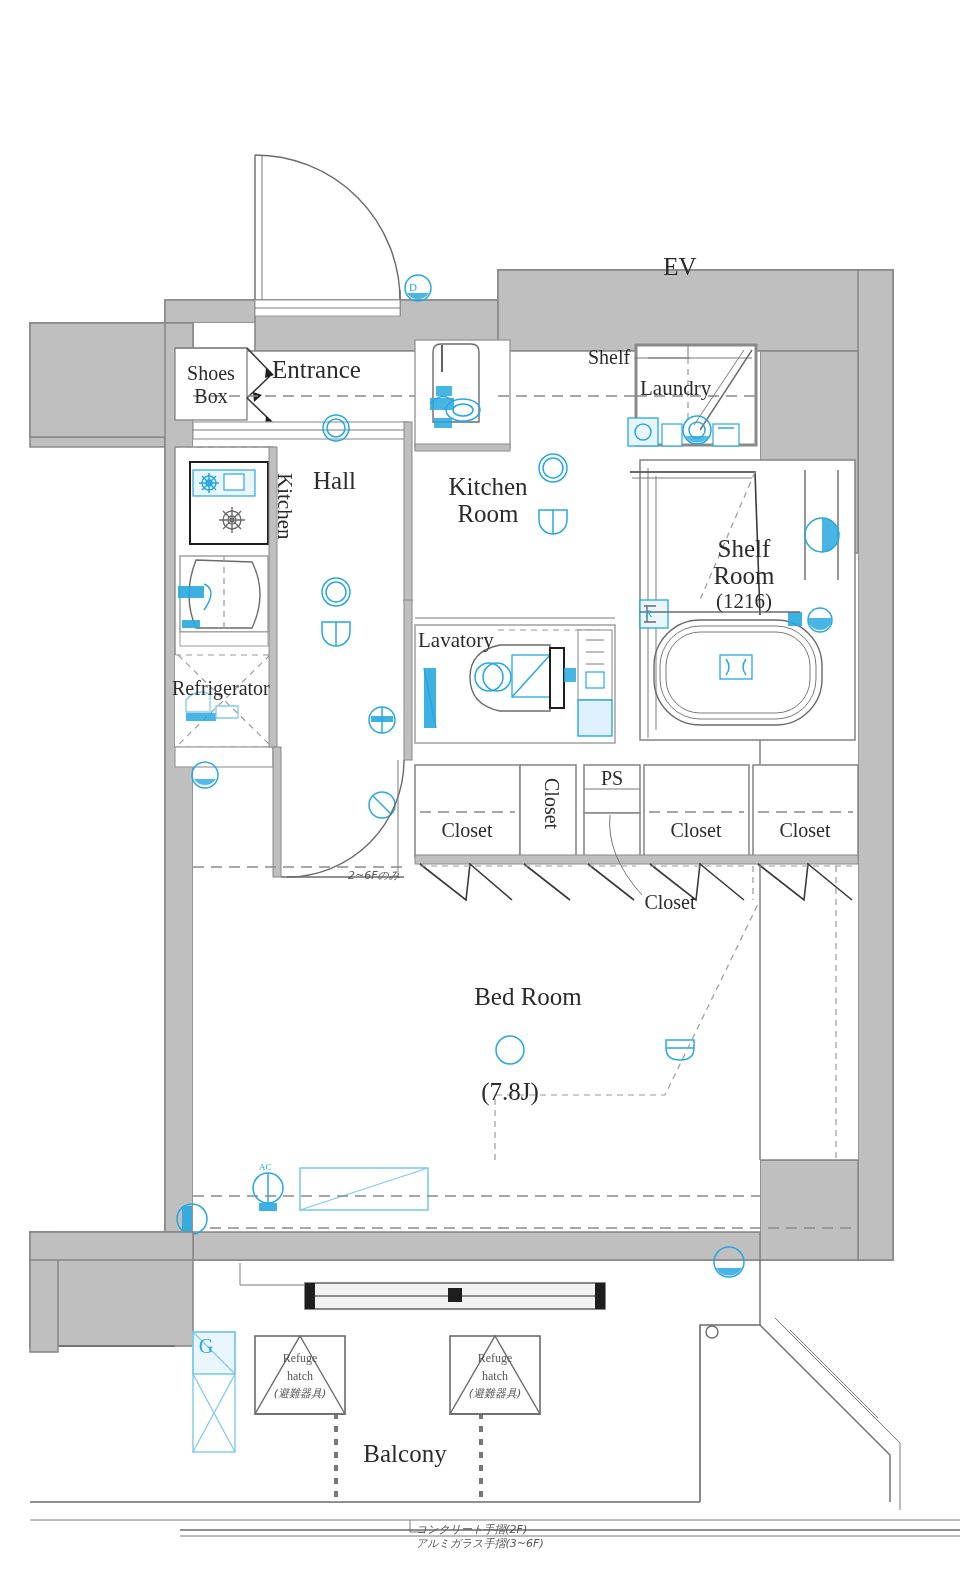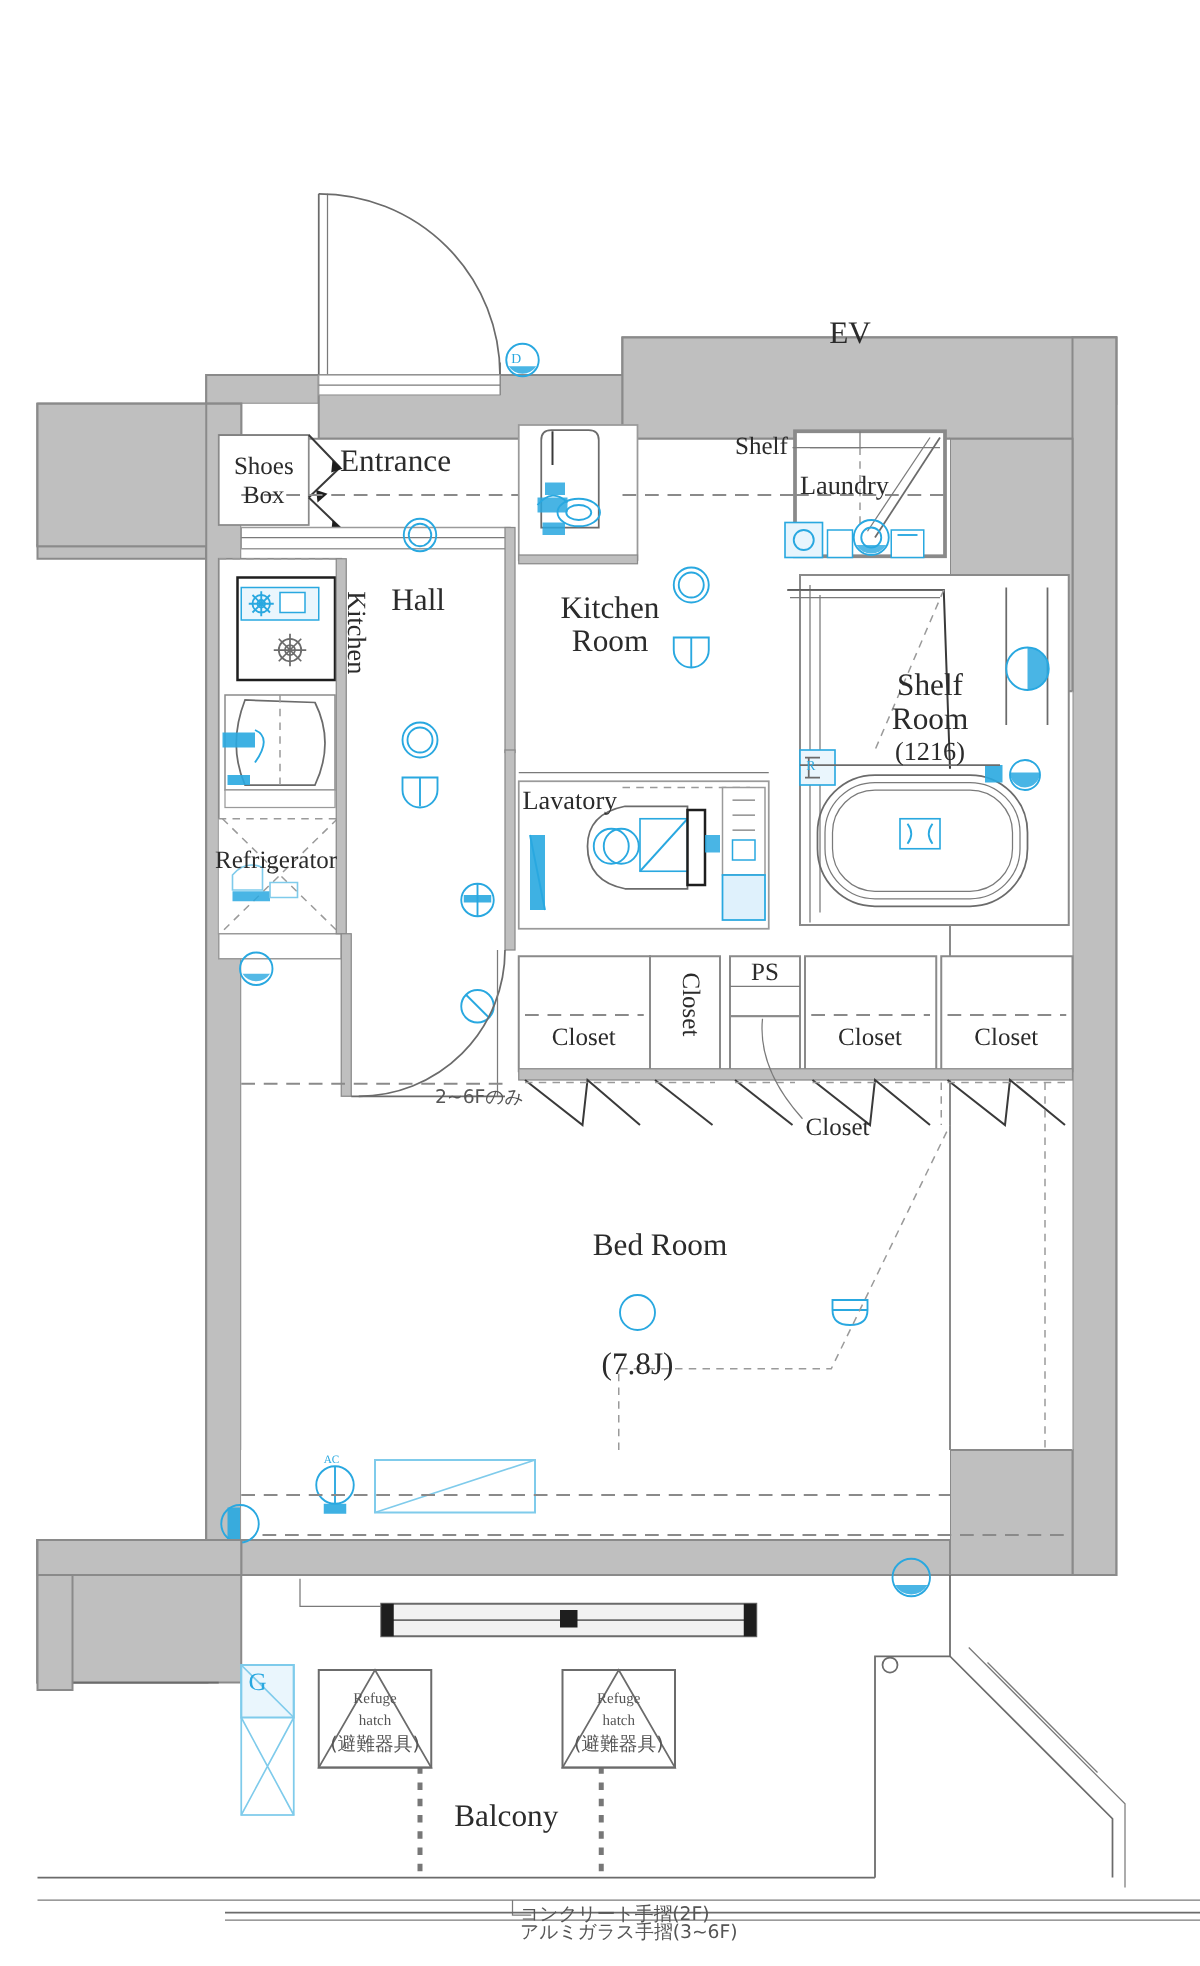--- a/index.html
+++ b/index.html
@@ -7,21 +7,21 @@
        font-family:"Liberation Serif","DejaVu Serif",serif;}
   #stage{position:relative;width:960px;height:1222px;background:#fff;}
   svg.plan{position:absolute;left:0;top:0;width:960px;height:1573px;}
   .lbl{position:absolute;color:#2b2b2b;font-family:"Liberation Serif","DejaVu Serif",serif;
        white-space:nowrap;line-height:1.05;}
   .lbl.c{transform:translateX(-50%);text-align:center;}
   .big{font-size:25px;}
   .mid{font-size:21px;}
   .sml{font-size:20px;}
   .tiny{font-size:12px;}
-  .xtiny{font-size:15px;color:#555;}
+  .xtiny{font-size:11px;color:#555;font-style:italic;}
   .vert{writing-mode:vertical-rl;text-orientation:mixed;}
   .jp{font-family:"DejaVu Sans","Liberation Sans",sans-serif;}
 </style>
 </head>
 <body>
 
 <div id="stage">
 
 <svg class="plan" viewBox="0 0 960 1573">
   <defs>

